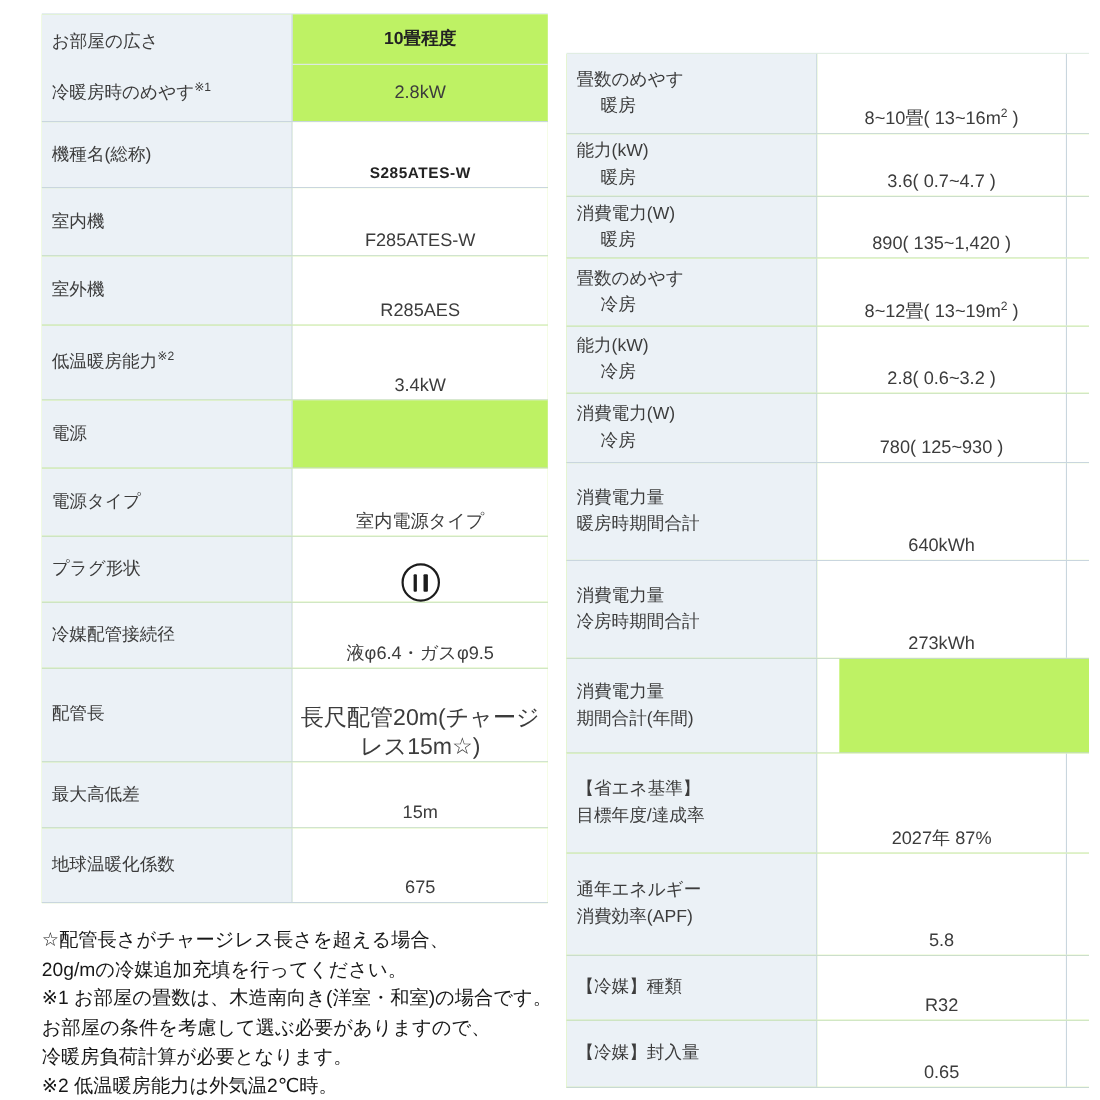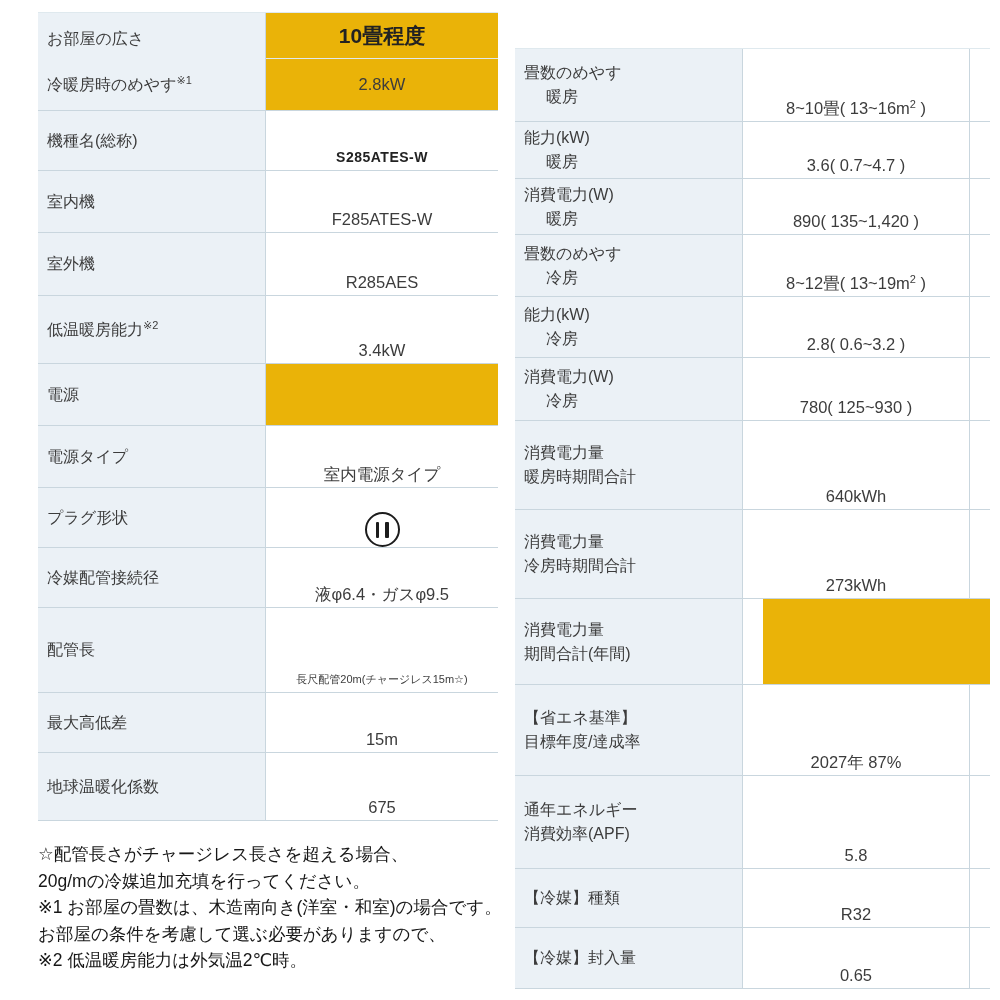--- a/index.html
+++ b/index.html
@@ -10,52 +10,52 @@
     --dark:#1c1c1c;
   }
   *{box-sizing:border-box;}
   html,body{margin:0;padding:0;background:#ffffff;}
   body{
     width:1000px;height:1000px;position:relative;
     font-family:"Liberation Sans","DejaVu Sans",sans-serif;
     color:var(--text);
   }
   .tbl{position:absolute;border-top:1px solid var(--subborder);}
-  .row{display:flex;border-bottom:1px solid var(--border);background:#eab308;}
+  .row{display:flex;border-bottom:1px solid var(--border);background:#bef264;}
   .lcell{
     width:228px;background:var(--labelbg);
     display:flex;flex-direction:column;justify-content:center;
     padding-left:9px;border-right:1px solid var(--border);
     font-size:16px;line-height:24px;
   }
   .vcell{
     flex:1;display:flex;flex-direction:row;justify-content:center;align-items:flex-end;
     text-align:center;font-size:16.5px;line-height:25px;background:#fff;
   }
   .ext{width:20px;background:#fff;}
   .vcol{flex:1;display:flex;flex-direction:column;}
-  .v1{height:46px;display:flex;align-items:center;justify-content:center;border-bottom:1px solid var(--subborder);font-size:21px;}
+  .v1{height:46px;display:flex;align-items:center;justify-content:center;border-bottom:1px solid var(--subborder);font-size:16px;}
   .v2{flex:1;display:flex;align-items:center;justify-content:center;font-size:16.5px;}
   .bold{font-weight:bold;color:#222;}
   .model{font-weight:bold;font-size:14px;letter-spacing:.5px;color:#222;}
   sup.fn{font-size:11px;line-height:0;vertical-align:super;}
   sup.sq{font-size:11px;line-height:0;vertical-align:super;}
   .indent{padding-left:22px;}
   .glabel{justify-content:center;gap:22px;}
   .plug-circle{
     width:35px;height:35px;border:2.5px solid var(--dark);border-radius:50%;
     display:flex;align-items:center;justify-content:center;gap:6px;
   }
   .plug-bar{width:3.5px;height:16px;background:var(--dark);border-radius:1px;}
   .rborder{border-right:1px solid var(--border);}
   .footnotes{
     position:absolute;left:38px;top:841px;width:480px;
     font-size:17.5px;line-height:26.5px;color:#171717;
   }
-  .pipe-value{font-size:11px;line-height:26px;padding:0 6px;}
+  .pipe-value{font-size:21px;line-height:26px;padding:0 6px;}
 </style>
 </head>
 <body>
 
 <div class="tbl" style="left:38px;top:12px;width:460px;">
 
   <div class="row" style="height:98px">
     <div class="lcell glabel">
       <span>お部屋の広さ</span>
       <span><span>冷暖房時のめやす</span><sup class="fn">※1</sup></span>
@@ -281,14 +281,15 @@
     <div class="vcell rborder">0.65</div>
     <div class="ext"></div>
   </div>
 </div>
 
 <div class="footnotes">
   <div>☆配管長さがチャージレス長さを超える場合、</div>
   <div>20g/mの冷媒追加充填を行ってください。</div>
   <div>※1 お部屋の畳数は、木造南向き(洋室・和室)の場合です。</div>
   <div>お部屋の条件を考慮して選ぶ必要がありますので、</div>
+  <div>冷暖房負荷計算が必要となります。</div>
   <div>※2 低温暖房能力は外気温2℃時。</div>
 </div>
 
 </body></html>

